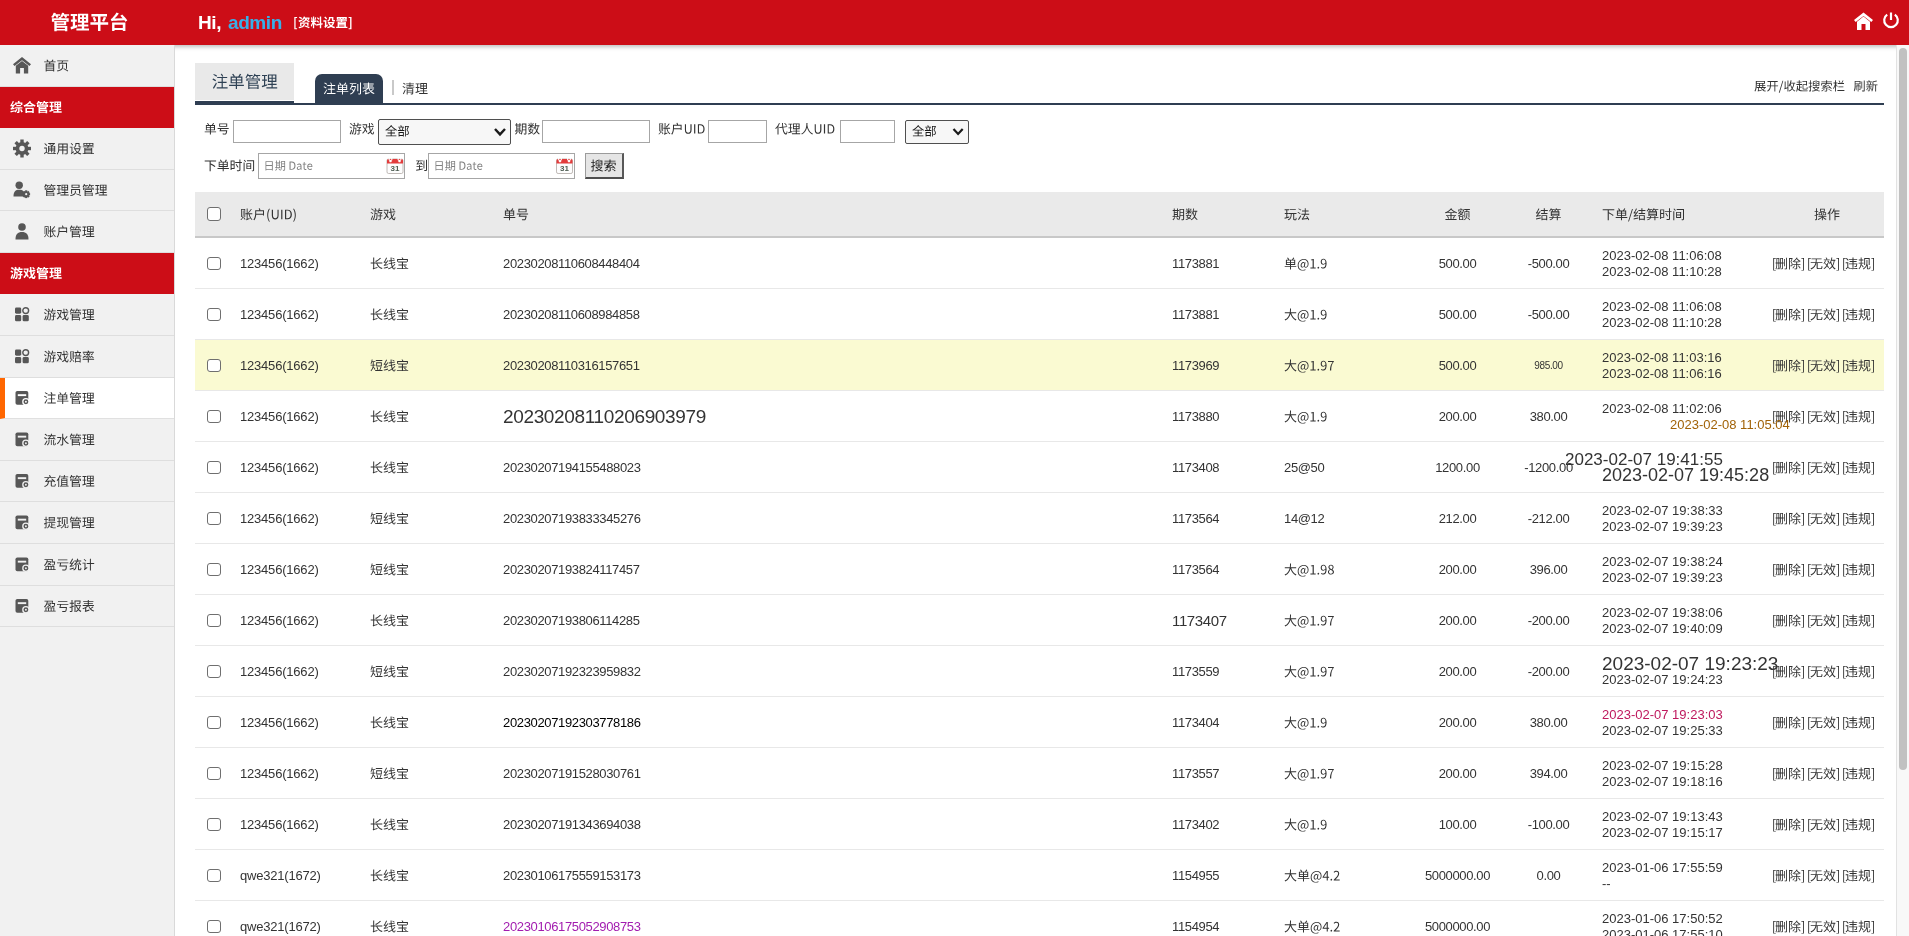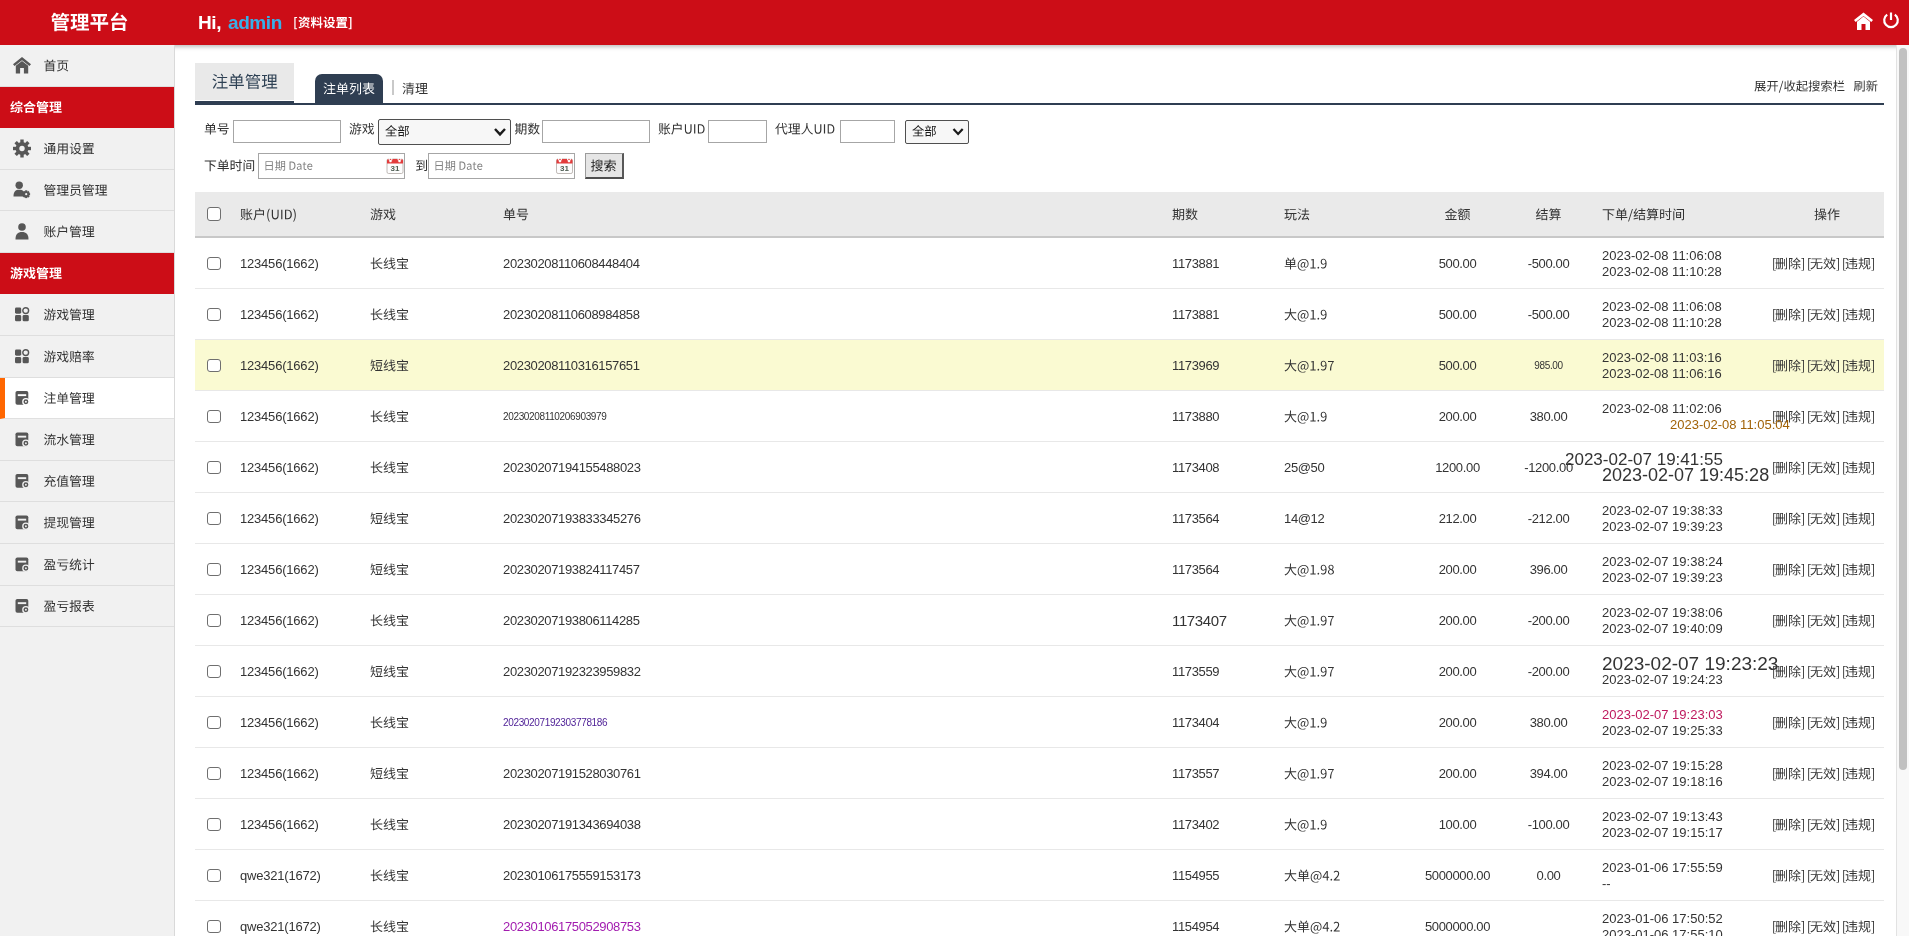--- a/index.html
+++ b/index.html
@@ -290,21 +290,21 @@
 <span style="position:absolute;left:1602.0px;top:297.6px;line-height:17px;font-size:13px;color:#333333;white-space:pre">2023-02-08 11:06:08</span>
 <span style="position:absolute;left:1602.0px;top:314.4px;line-height:17px;font-size:13px;color:#333333;white-space:pre">2023-02-08 11:10:28</span>
 <span style="position:absolute;left:240.0px;top:357.0px;line-height:17px;font-size:13px;color:#333333;letter-spacing:-0.2px;white-space:pre">123456(1662)</span>
 <span style="position:absolute;left:503.0px;top:357.0px;line-height:17px;font-size:13px;color:#333333;letter-spacing:-0.35px;white-space:pre">20230208110316157651</span>
 <span style="position:absolute;left:1172.0px;top:357.0px;line-height:17px;font-size:13px;color:#333333;letter-spacing:-0.35px;white-space:pre">1173969</span>
 <span style="position:absolute;left:1457.5px;transform:translateX(-50%);top:357.0px;line-height:17px;font-size:13px;color:#333333;letter-spacing:-0.35px;white-space:pre">500.00</span>
 <span style="position:absolute;left:1548.5px;transform:translateX(-50%);top:357.0px;line-height:17px;font-size:10px;color:#333333;letter-spacing:-0.35px;white-space:pre">985.00</span>
 <span style="position:absolute;left:1602.0px;top:348.6px;line-height:17px;font-size:13px;color:#333333;white-space:pre">2023-02-08 11:03:16</span>
 <span style="position:absolute;left:1602.0px;top:365.4px;line-height:17px;font-size:13px;color:#333333;white-space:pre">2023-02-08 11:06:16</span>
 <span style="position:absolute;left:240.0px;top:408.0px;line-height:17px;font-size:13px;color:#333333;letter-spacing:-0.2px;white-space:pre">123456(1662)</span>
-<span style="position:absolute;left:503.0px;top:408.0px;line-height:17px;font-size:10px;color:#333333;letter-spacing:-0.35px;white-space:pre">20230208110206903979</span>
+<span style="position:absolute;left:503.0px;top:408.0px;line-height:17px;font-size:19px;color:#333333;letter-spacing:-0.35px;white-space:pre">20230208110206903979</span>
 <span style="position:absolute;left:1172.0px;top:408.0px;line-height:17px;font-size:13px;color:#333333;letter-spacing:-0.35px;white-space:pre">1173880</span>
 <span style="position:absolute;left:1457.5px;transform:translateX(-50%);top:408.0px;line-height:17px;font-size:13px;color:#333333;letter-spacing:-0.35px;white-space:pre">200.00</span>
 <span style="position:absolute;left:1548.5px;transform:translateX(-50%);top:408.0px;line-height:17px;font-size:13px;color:#333333;letter-spacing:-0.35px;white-space:pre">380.00</span>
 <span style="position:absolute;left:1602.0px;top:399.6px;line-height:17px;font-size:13px;color:#333333;white-space:pre">2023-02-08 11:02:06</span>
 <span style="position:absolute;left:1670px;top:416.4px;line-height:17px;font-size:13px;color:#a16207;white-space:pre">2023-02-08 11:05:04</span>
 <span style="position:absolute;left:240.0px;top:459.0px;line-height:17px;font-size:13px;color:#333333;letter-spacing:-0.2px;white-space:pre">123456(1662)</span>
 <span style="position:absolute;left:503.0px;top:459.0px;line-height:17px;font-size:13px;color:#333333;letter-spacing:-0.35px;white-space:pre">20230207194155488023</span>
 <span style="position:absolute;left:1172.0px;top:459.0px;line-height:17px;font-size:13px;color:#333333;letter-spacing:-0.35px;white-space:pre">1173408</span>
 <span style="position:absolute;left:1284.0px;top:459.0px;line-height:17px;font-size:13px;color:#333333;letter-spacing:-0.35px;white-space:pre">25@50</span>
 <span style="position:absolute;left:1457.5px;transform:translateX(-50%);top:459.0px;line-height:17px;font-size:13px;color:#333333;letter-spacing:-0.35px;white-space:pre">1200.00</span>
@@ -334,21 +334,21 @@
 <span style="position:absolute;left:1602.0px;top:603.6px;line-height:17px;font-size:13px;color:#333333;white-space:pre">2023-02-07 19:38:06</span>
 <span style="position:absolute;left:1602.0px;top:620.4px;line-height:17px;font-size:13px;color:#333333;white-space:pre">2023-02-07 19:40:09</span>
 <span style="position:absolute;left:240.0px;top:663.0px;line-height:17px;font-size:13px;color:#333333;letter-spacing:-0.2px;white-space:pre">123456(1662)</span>
 <span style="position:absolute;left:503.0px;top:663.0px;line-height:17px;font-size:13px;color:#333333;letter-spacing:-0.35px;white-space:pre">20230207192323959832</span>
 <span style="position:absolute;left:1172.0px;top:663.0px;line-height:17px;font-size:13px;color:#333333;letter-spacing:-0.35px;white-space:pre">1173559</span>
 <span style="position:absolute;left:1457.5px;transform:translateX(-50%);top:663.0px;line-height:17px;font-size:13px;color:#333333;letter-spacing:-0.35px;white-space:pre">200.00</span>
 <span style="position:absolute;left:1548.5px;transform:translateX(-50%);top:663.0px;line-height:17px;font-size:13px;color:#333333;letter-spacing:-0.35px;white-space:pre">-200.00</span>
 <span style="position:absolute;left:1602.0px;top:654.6px;line-height:17px;font-size:19px;color:#333333;white-space:pre">2023-02-07 19:23:23</span>
 <span style="position:absolute;left:1602.0px;top:671.4px;line-height:17px;font-size:13px;color:#333333;white-space:pre">2023-02-07 19:24:23</span>
 <span style="position:absolute;left:240.0px;top:714.0px;line-height:17px;font-size:13px;color:#333333;letter-spacing:-0.2px;white-space:pre">123456(1662)</span>
-<span style="position:absolute;left:503.0px;top:714.0px;line-height:17px;font-size:10px;color:#4c1d95;letter-spacing:-0.35px;white-space:pre">20230207192303778186</span>
+<span style="position:absolute;left:503.0px;top:714.0px;line-height:17px;font-size:13px;color:#000000;letter-spacing:-0.35px;white-space:pre">20230207192303778186</span>
 <span style="position:absolute;left:1172.0px;top:714.0px;line-height:17px;font-size:13px;color:#333333;letter-spacing:-0.35px;white-space:pre">1173404</span>
 <span style="position:absolute;left:1457.5px;transform:translateX(-50%);top:714.0px;line-height:17px;font-size:13px;color:#333333;letter-spacing:-0.35px;white-space:pre">200.00</span>
 <span style="position:absolute;left:1548.5px;transform:translateX(-50%);top:714.0px;line-height:17px;font-size:13px;color:#333333;letter-spacing:-0.35px;white-space:pre">380.00</span>
 <span style="position:absolute;left:1602.0px;top:705.6px;line-height:17px;font-size:13px;color:#be185d;white-space:pre">2023-02-07 19:23:03</span>
 <span style="position:absolute;left:1602.0px;top:722.4px;line-height:17px;font-size:13px;color:#333333;white-space:pre">2023-02-07 19:25:33</span>
 <span style="position:absolute;left:240.0px;top:765.0px;line-height:17px;font-size:13px;color:#333333;letter-spacing:-0.2px;white-space:pre">123456(1662)</span>
 <span style="position:absolute;left:503.0px;top:765.0px;line-height:17px;font-size:13px;color:#333333;letter-spacing:-0.35px;white-space:pre">20230207191528030761</span>
 <span style="position:absolute;left:1172.0px;top:765.0px;line-height:17px;font-size:13px;color:#333333;letter-spacing:-0.35px;white-space:pre">1173557</span>
 <span style="position:absolute;left:1457.5px;transform:translateX(-50%);top:765.0px;line-height:17px;font-size:13px;color:#333333;letter-spacing:-0.35px;white-space:pre">200.00</span>
 <span style="position:absolute;left:1548.5px;transform:translateX(-50%);top:765.0px;line-height:17px;font-size:13px;color:#333333;letter-spacing:-0.35px;white-space:pre">394.00</span>

